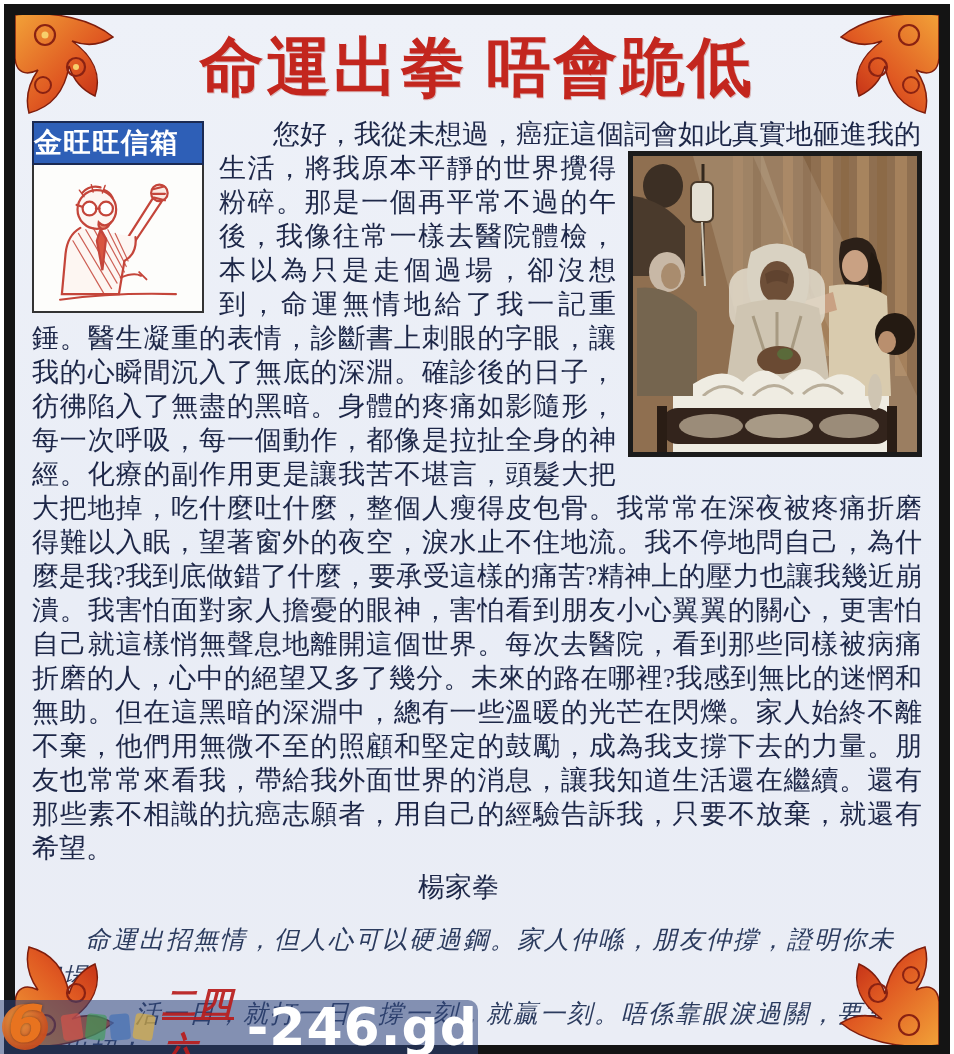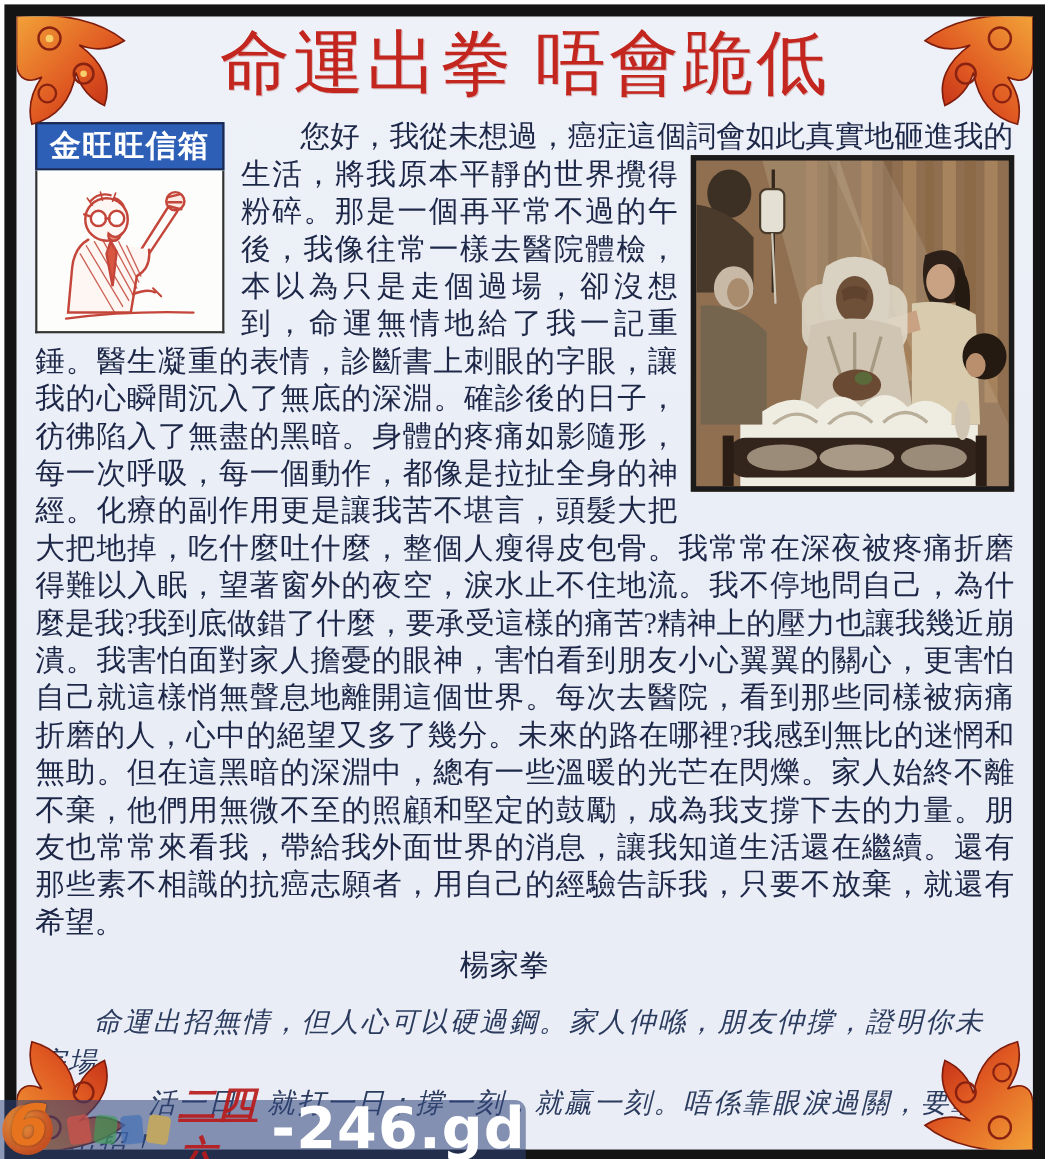--- a/index.html
+++ b/index.html
@@ -16,37 +16,37 @@
     overflow:hidden;
   }
   
   .orn{position:absolute;width:132px;height:112px;pointer-events:none;}
   .orn.tl{left:-2px;top:-2px;}
   .orn.tr{right:-2px;top:-2px;transform:scaleX(-1);}
   .orn.bl{left:-2px;bottom:-2px;transform:scaleY(-1);}
   .orn.br{right:-2px;bottom:-2px;transform:scale(-1,-1);}
 
   .title{
-    text-align:center;margin:0 120px 6px 120px;
-    font-size:64px;font-weight:normal;letter-spacing:3px;
+    text-align:center;margin:10px 120px 6px 120px;
+    font-size:64px;font-weight:bold;letter-spacing:3px;
     color:#c3261e;line-height:1.35;white-space:nowrap;
     text-shadow:1px 1px 0 rgba(150,20,10,.25);
   }
 
   .letter{
     margin:0 17px;color:#1d2748;
     font-size:27px;line-height:34px;
     text-align:justify;text-justify:inter-character;
   }
   .mailbox{
     float:left;width:172px;margin:4px 15px 6px 0;
   }
   .mailbox .mb-head{
     background:#2e5fb7;color:#ffffff;border:2px solid #1b2a52;
-    font-size:28px;font-weight:bold;text-align:center;
+    font-size:28px;font-weight:bold;
     padding:3px 0;letter-spacing:1px;line-height:1.2;
     font-family:"Liberation Sans","DejaVu Sans",sans-serif;
   }
   .mailbox .mb-art{
     background:#fdfdfb;border:2px solid #333;border-top:none;height:146px;
     display:flex;align-items:center;justify-content:center;
   }
   .photo-spacer{float:right;width:1px;height:34px;}
   .photo{
     float:right;clear:right;width:284px;height:296px;

